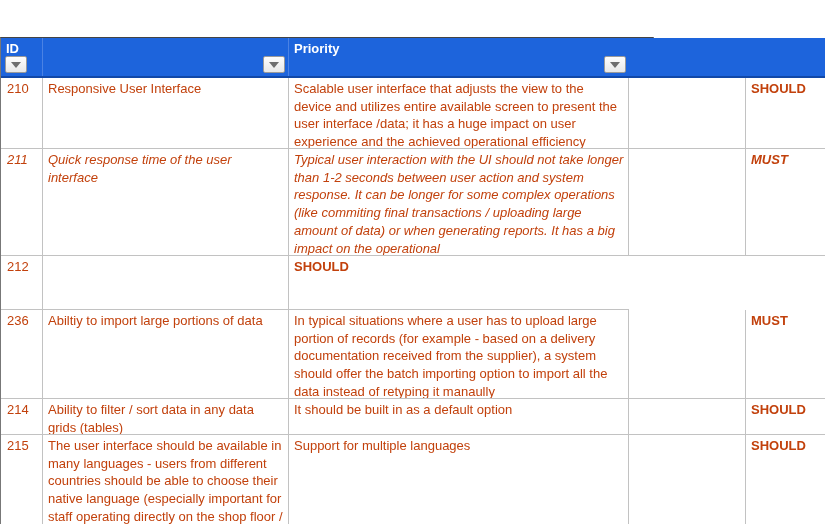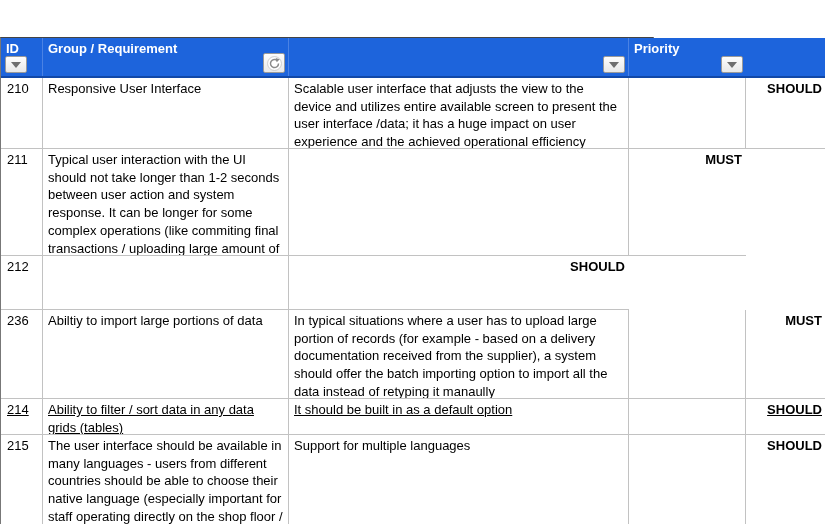--- a/index.html
+++ b/index.html
@@ -74,58 +74,48 @@
     align-items: center;
     justify-content: center;
     cursor: pointer;
   }
   .refresh-btn svg { display: block; }
   
   .data-row { background: #ffffff; }
   .cell {
     font-size: 13px;
     line-height: 17.7px;
-    color: #000000;
+    color: #c2410c;
     padding: 2px 4px 2px 5px;
     border-right: 1px solid #c2c2c2;
     border-bottom: 1px solid #c2c2c2;
     overflow: hidden;
     word-wrap: break-word;
   }
   .cell:last-child { border-right: none; }
   .data-row:last-child .cell { border-bottom: none; }
   .c-id { padding-left: 6px; }
-  .c-priority { font-weight: bold; text-align: right; }
+  .c-priority { font-weight: bold; }
   .r-210 .cell { height: 71px; }
-  .r-211 .cell { height: 107px; }
+  .r-211 .cell { height: 107px; font-style: italic; }
   .r-212 .cell { height: 54px; }
   .r-213 .cell { height: 89px; }
-  .r-214 .cell { height: 36px; text-decoration: underline; }
+  .r-214 .cell { height: 36px; }
   .r-215 .cell { height: 121px; }
 </style>
 </head>
 <body>
 
 <div class="sheet">
 
   <div class="grid-row header-row">
     <div class="header-cell">
       <span>ID</span>
       <span class="filter-btn left">
         <span class="tri-down"></span>
-      </span>
-    </div>
-    <div class="header-cell">
-      <span>Group / Requirement</span>
-      <span class="refresh-btn">
-        <svg width="15" height="15" viewBox="0 0 16 16">
-          <circle cx="8" cy="8" r="7.4" fill="#ffffff" stroke="#bdbdbd" stroke-width="0.8"></circle>
-          <path d="M11.2 5.2 A4.3 4.3 0 1 0 12.3 8" fill="none" stroke="#8a8a8a" stroke-width="1.6"></path>
-          <path d="M9.2 2.2 L13.6 3.4 L10.4 6.6 Z" fill="#8a8a8a"></path>
-        </svg>
       </span>
     </div>
     <div class="header-cell">
       <span class="filter-btn right">
         <span class="tri-down"></span>
       </span>
     </div>
     <div class="header-cell">
       <span>Priority</span>
       <span class="filter-btn right">
@@ -137,20 +127,21 @@
   <div class="grid-row data-row r-210">
     <div class="cell c-id">210</div>
     <div class="cell c-group">Responsive User Interface</div>
     <div class="cell c-comment">Scalable user interface that adjusts the view to the device and utilizes entire available screen to present the user interface /data; it has a huge impact on user experience and the achieved operational efficiency</div>
     <div class="cell c-owner"></div>
     <div class="cell c-priority">SHOULD</div>
   </div>
 
   <div class="grid-row data-row r-211">
     <div class="cell c-id">211</div>
+    <div class="cell c-group">Quick response time of the user interface</div>
     <div class="cell c-comment">Typical user interaction with the UI should not take longer than 1-2 seconds between user action and system response. It can be longer for some complex operations (like commiting final transactions / uploading large amount of data) or when generating reports. It has a big impact on the operational</div>
     <div class="cell c-owner"></div>
     <div class="cell c-priority">MUST</div>
   </div>
 
   <div class="grid-row data-row r-212">
     <div class="cell c-id">212</div>
     <div class="cell c-owner"></div>
     <div class="cell c-priority">SHOULD</div>
   </div>

